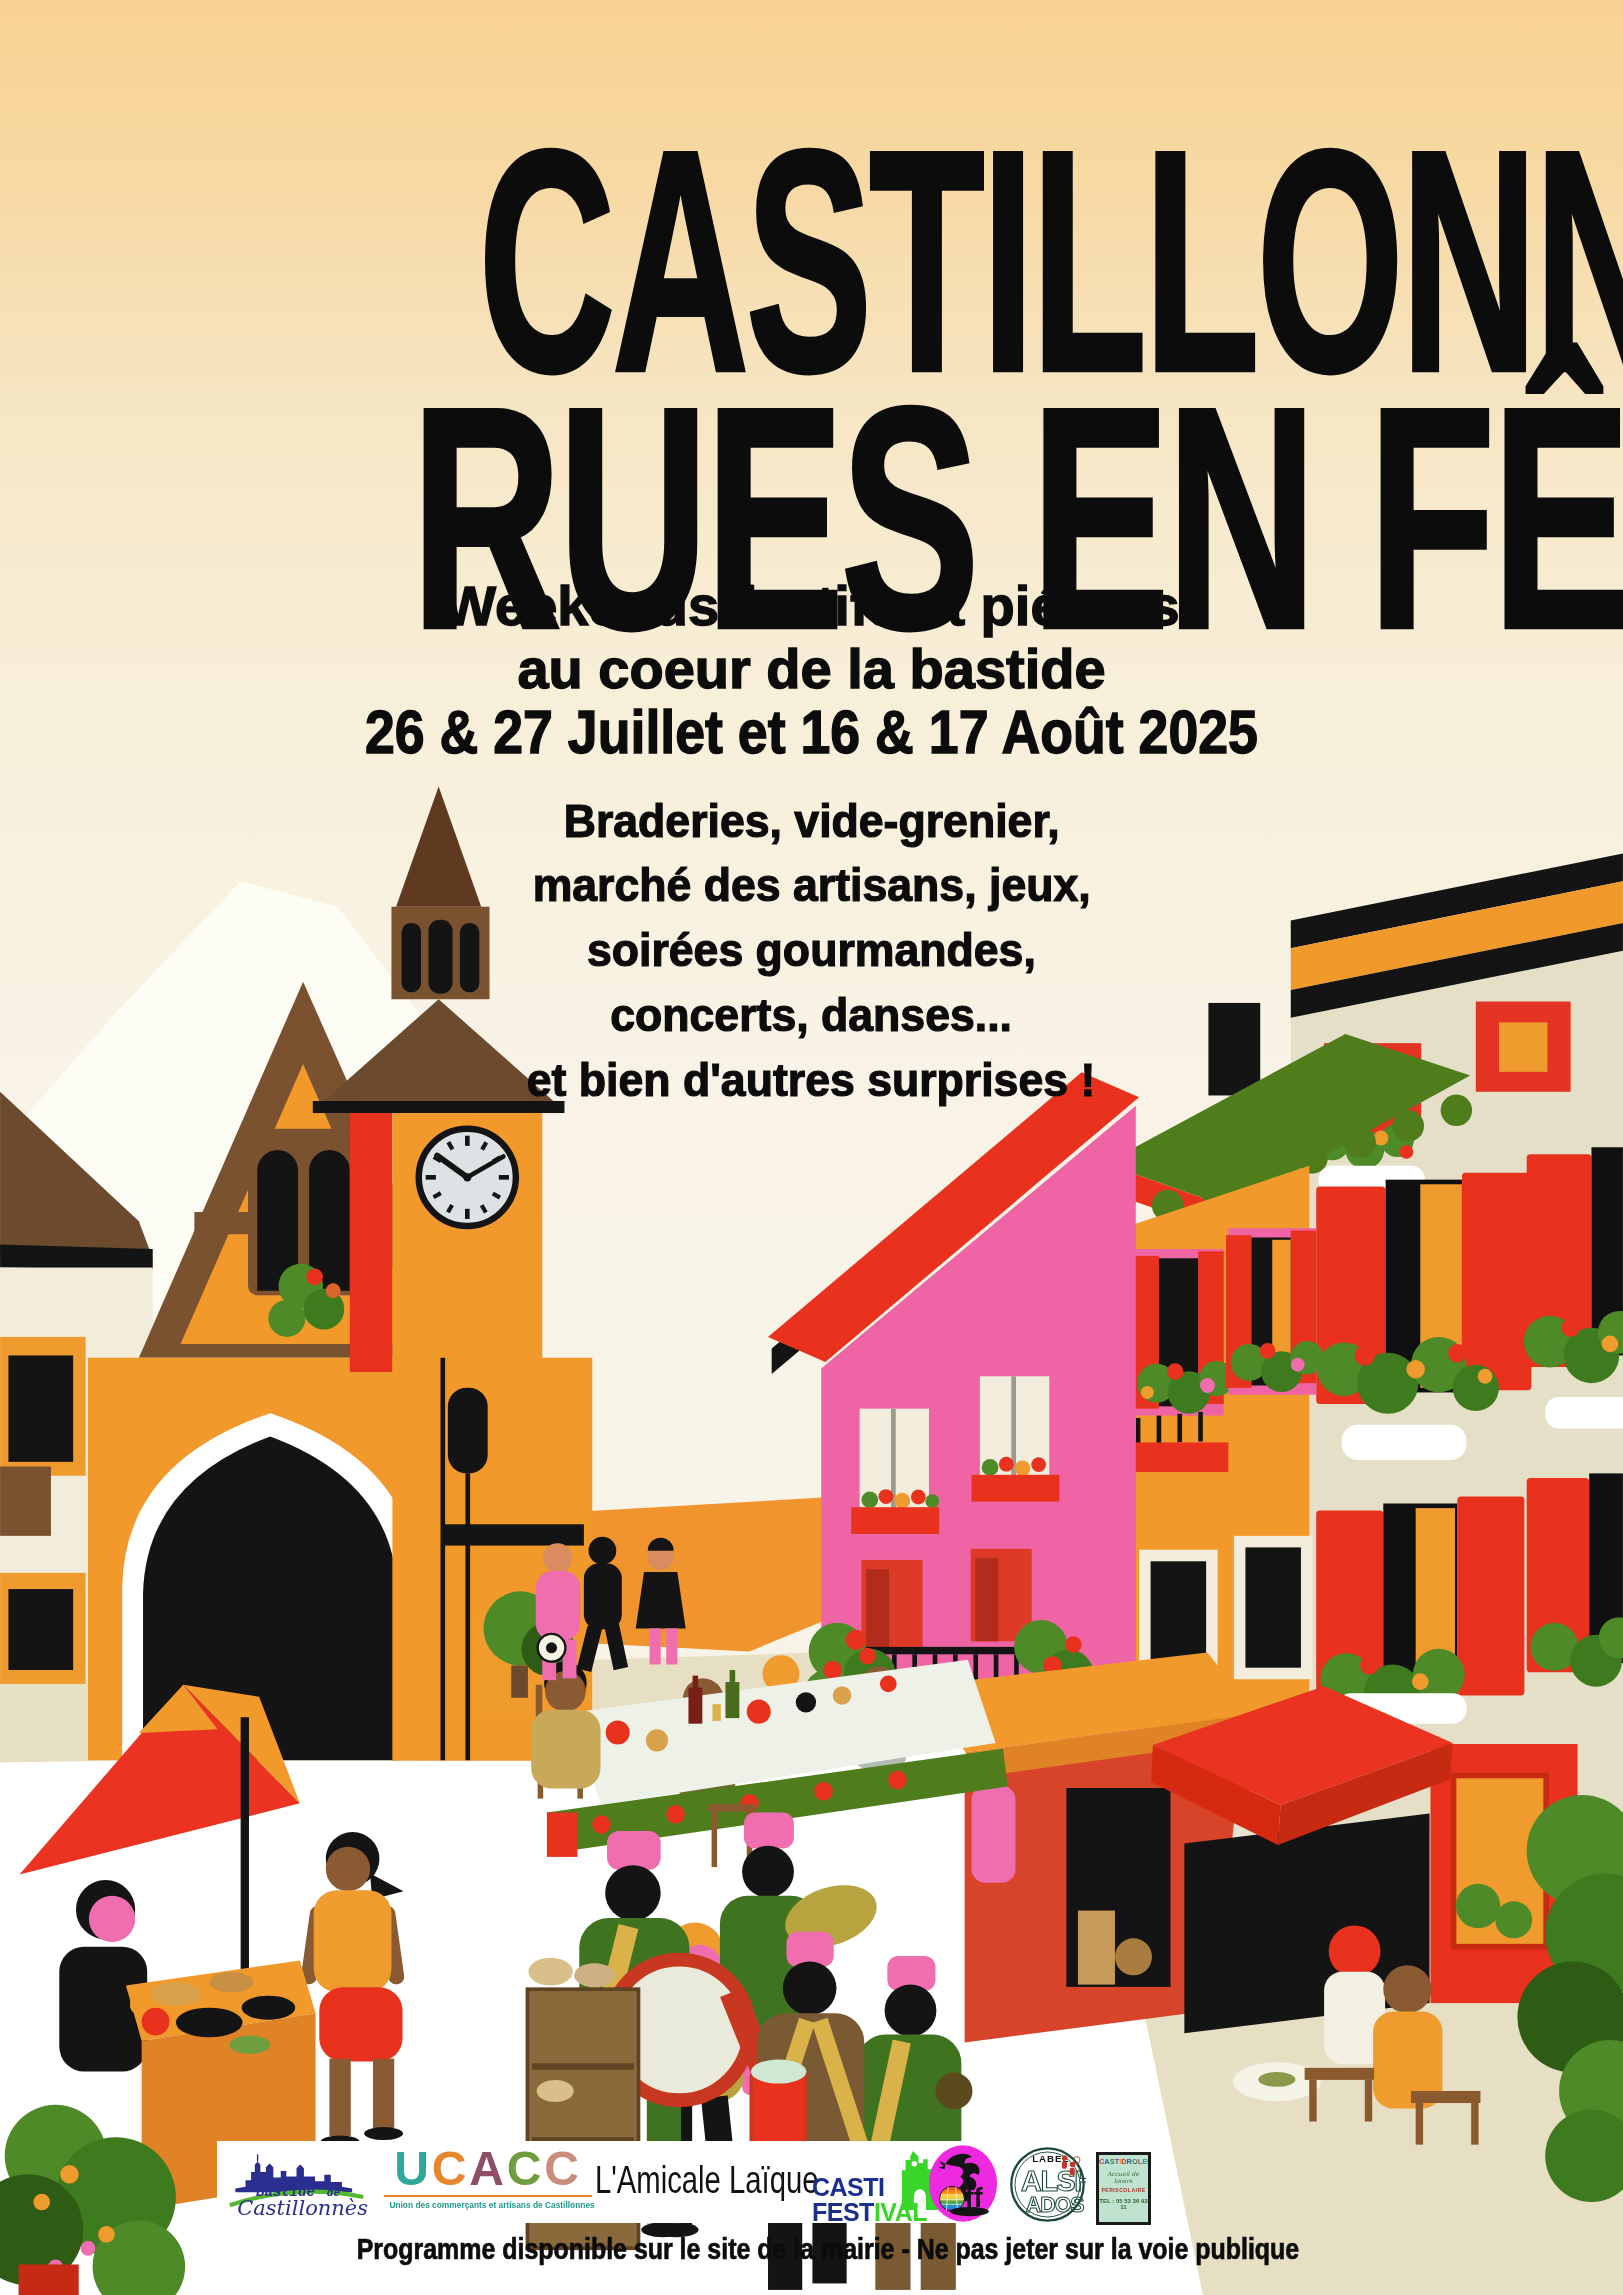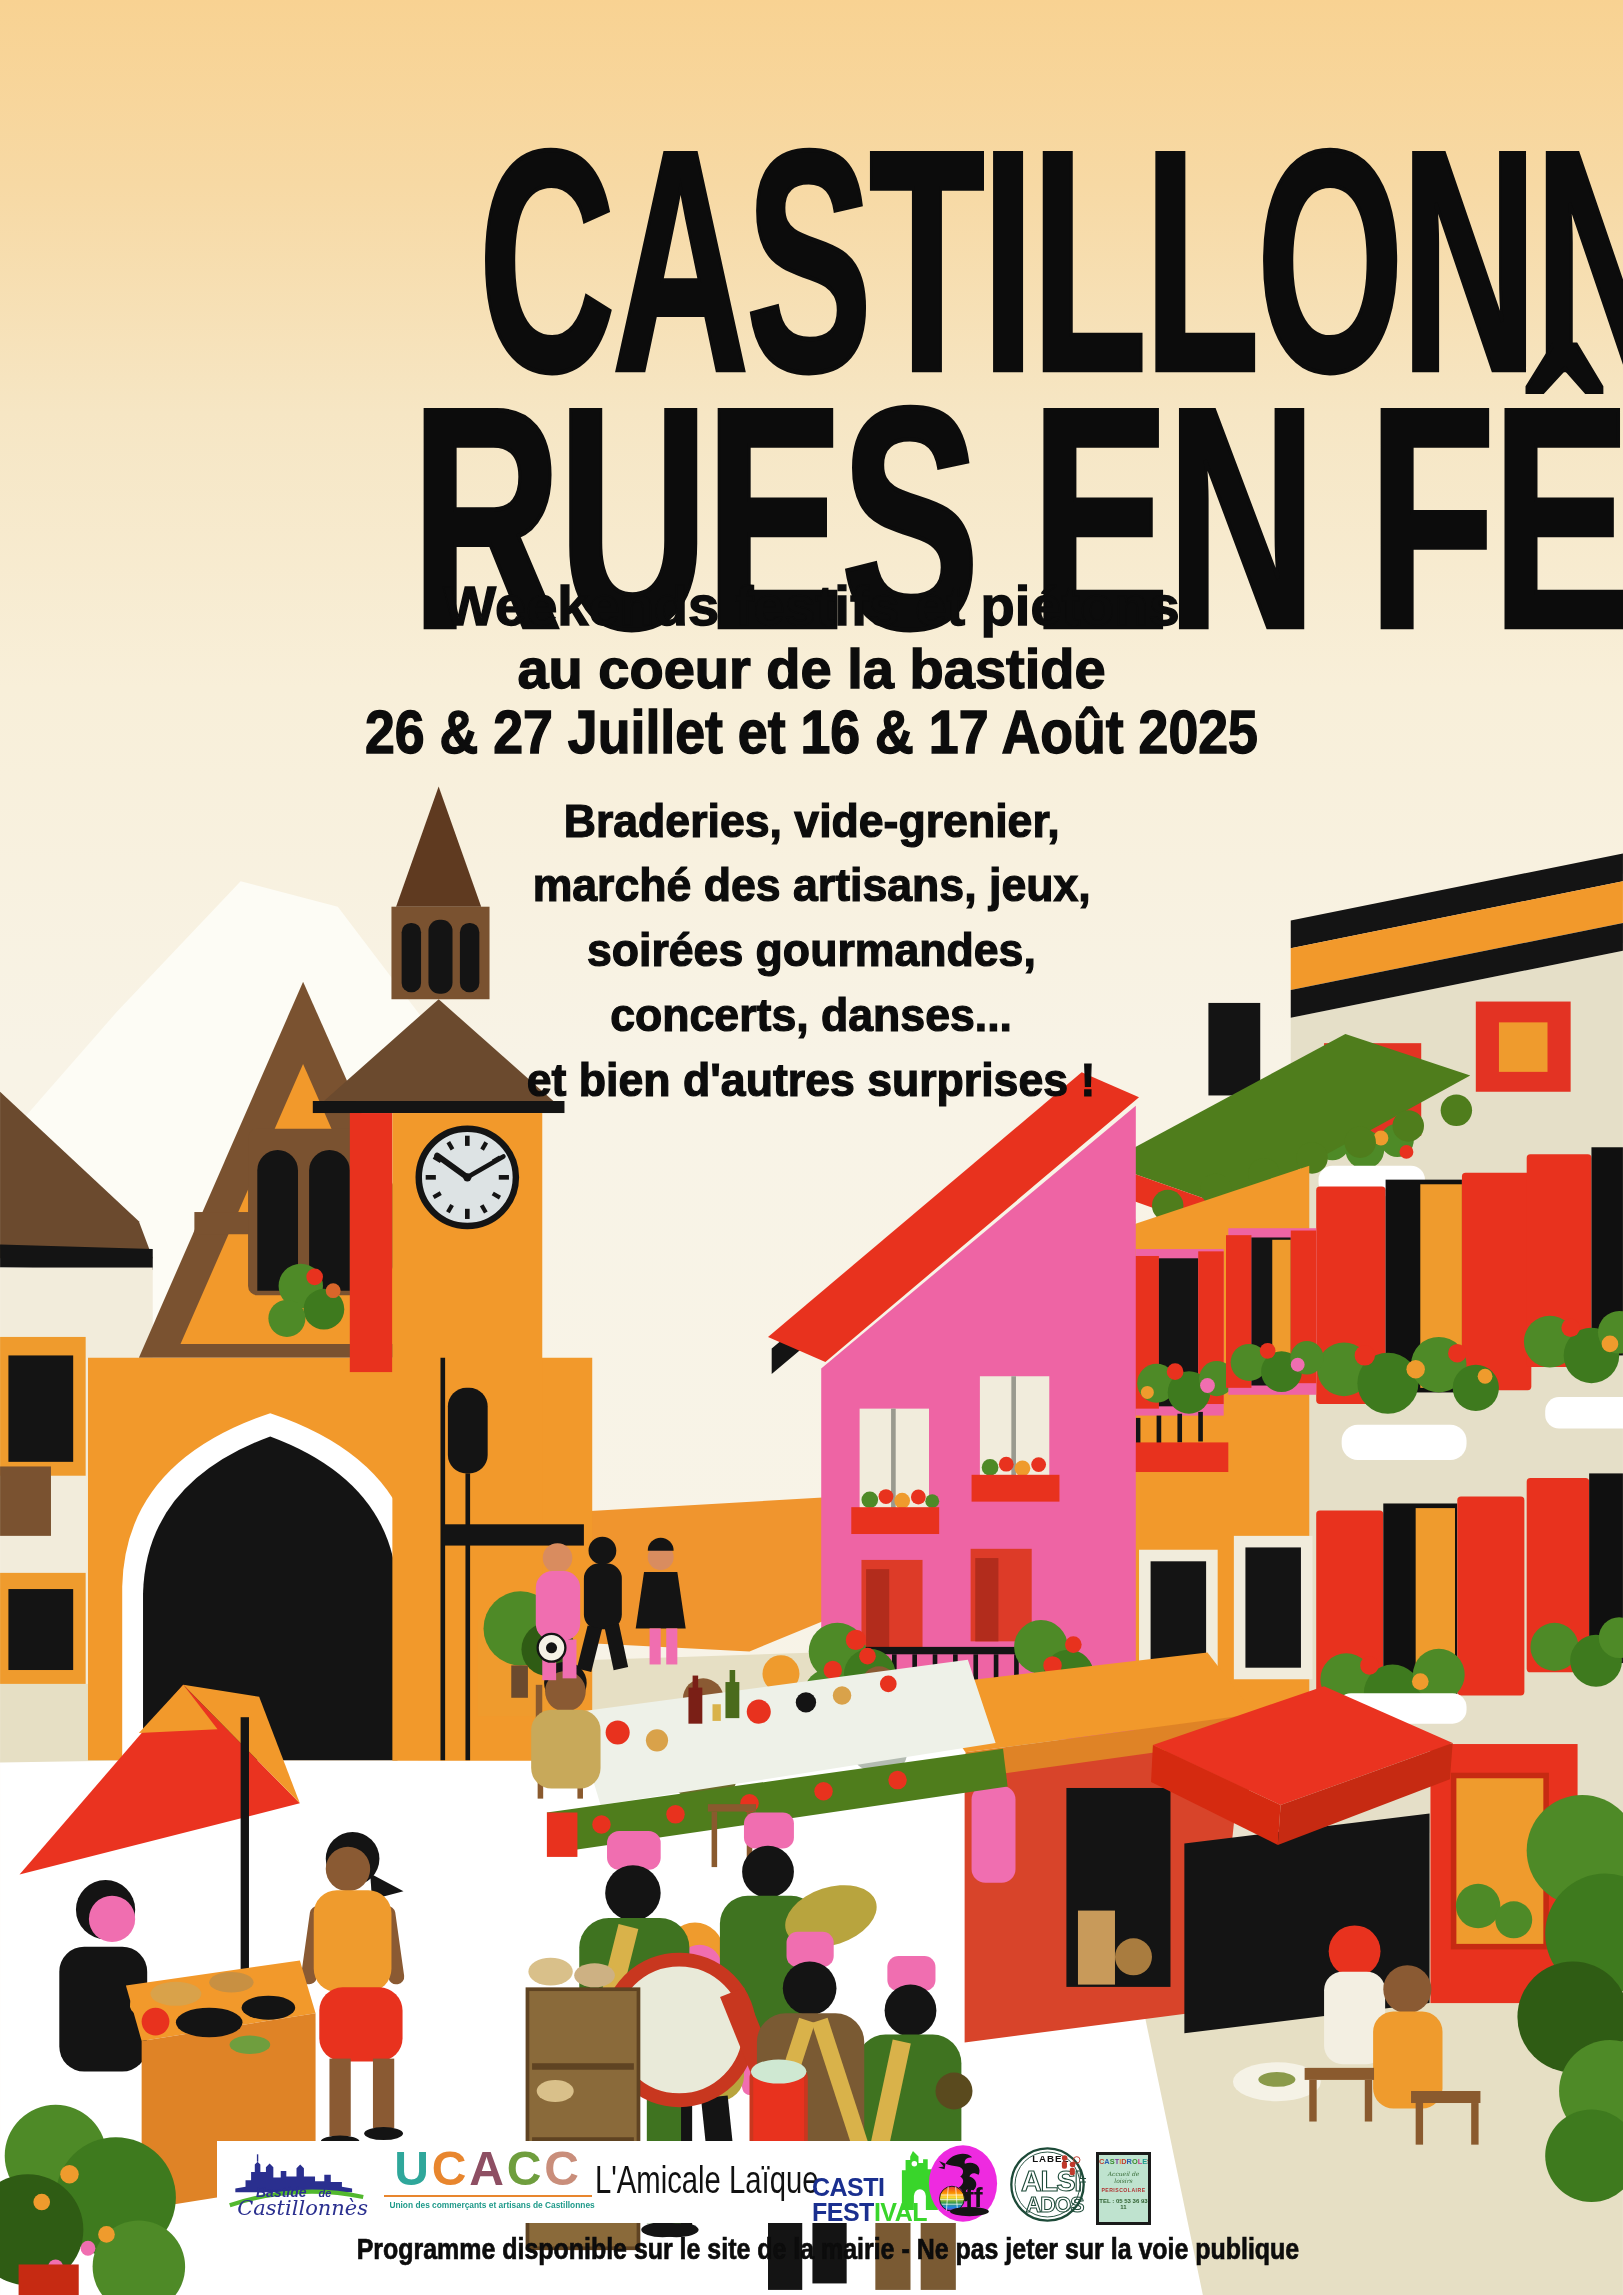--- a/index.html
+++ b/index.html
@@ -19,21 +19,21 @@
   .desc .cond{transform:scaleX(0.97);}
   #d1{top:798px;}#d2{top:862px;}#d3{top:927px;}#d4{top:992px;}#d5{top:1057px;}
   .footer{top:2235px;font-weight:700;font-size:29px;-webkit-text-stroke:0.7px #0c0c0c;z-index:7;padding-left:32px;}
   .footer .cond{transform:scaleX(0.86);}
   .logo-bg{position:absolute;left:217px;top:2141px;width:879px;height:82px;background:#ffffff;
     clip-path:polygon(0 0,100% 0,95.5% 100%,0 100%);z-index:6;}
   .logo{position:absolute;z-index:8;}
   
   .bastide{left:227px;top:2144px;width:139px;height:79px;}
   .bastide svg{position:absolute;left:0;top:0;}
-  .bastide-l1{position:absolute;left:29px;top:40px;font-family:Liberation Sans, sans-serif;font-style:italic;font-weight:700;
+  .bastide-l1{position:absolute;left:29px;top:40px;font-family:Liberation Mono, monospace;font-style:italic;font-weight:700;
     font-size:14px;color:#2a2f8f;}
   .bastide-l1 .de{font-size:11px;margin-left:12px;}
   .bastide-l2{position:absolute;left:10.2px;top:52px;font-family:"DejaVu Serif",serif;font-style:italic;
     font-size:21px;color:#2a2f8f;}
   
   .ucacc{left:384px;top:2145px;width:208px;height:74px;text-align:center;}
   .ucacc-letters{font-size:48px;font-weight:700;letter-spacing:2.8px;line-height:1;}
   .ucacc-rule{height:2.3px;background:#e8862e;margin:1.9px 0 2.8px 0;}
   .ucacc-tagline{font-size:8.8px;font-weight:700;color:#1f9a8a;display:inline-block;transform:scaleX(0.95);white-space:nowrap;}
   

